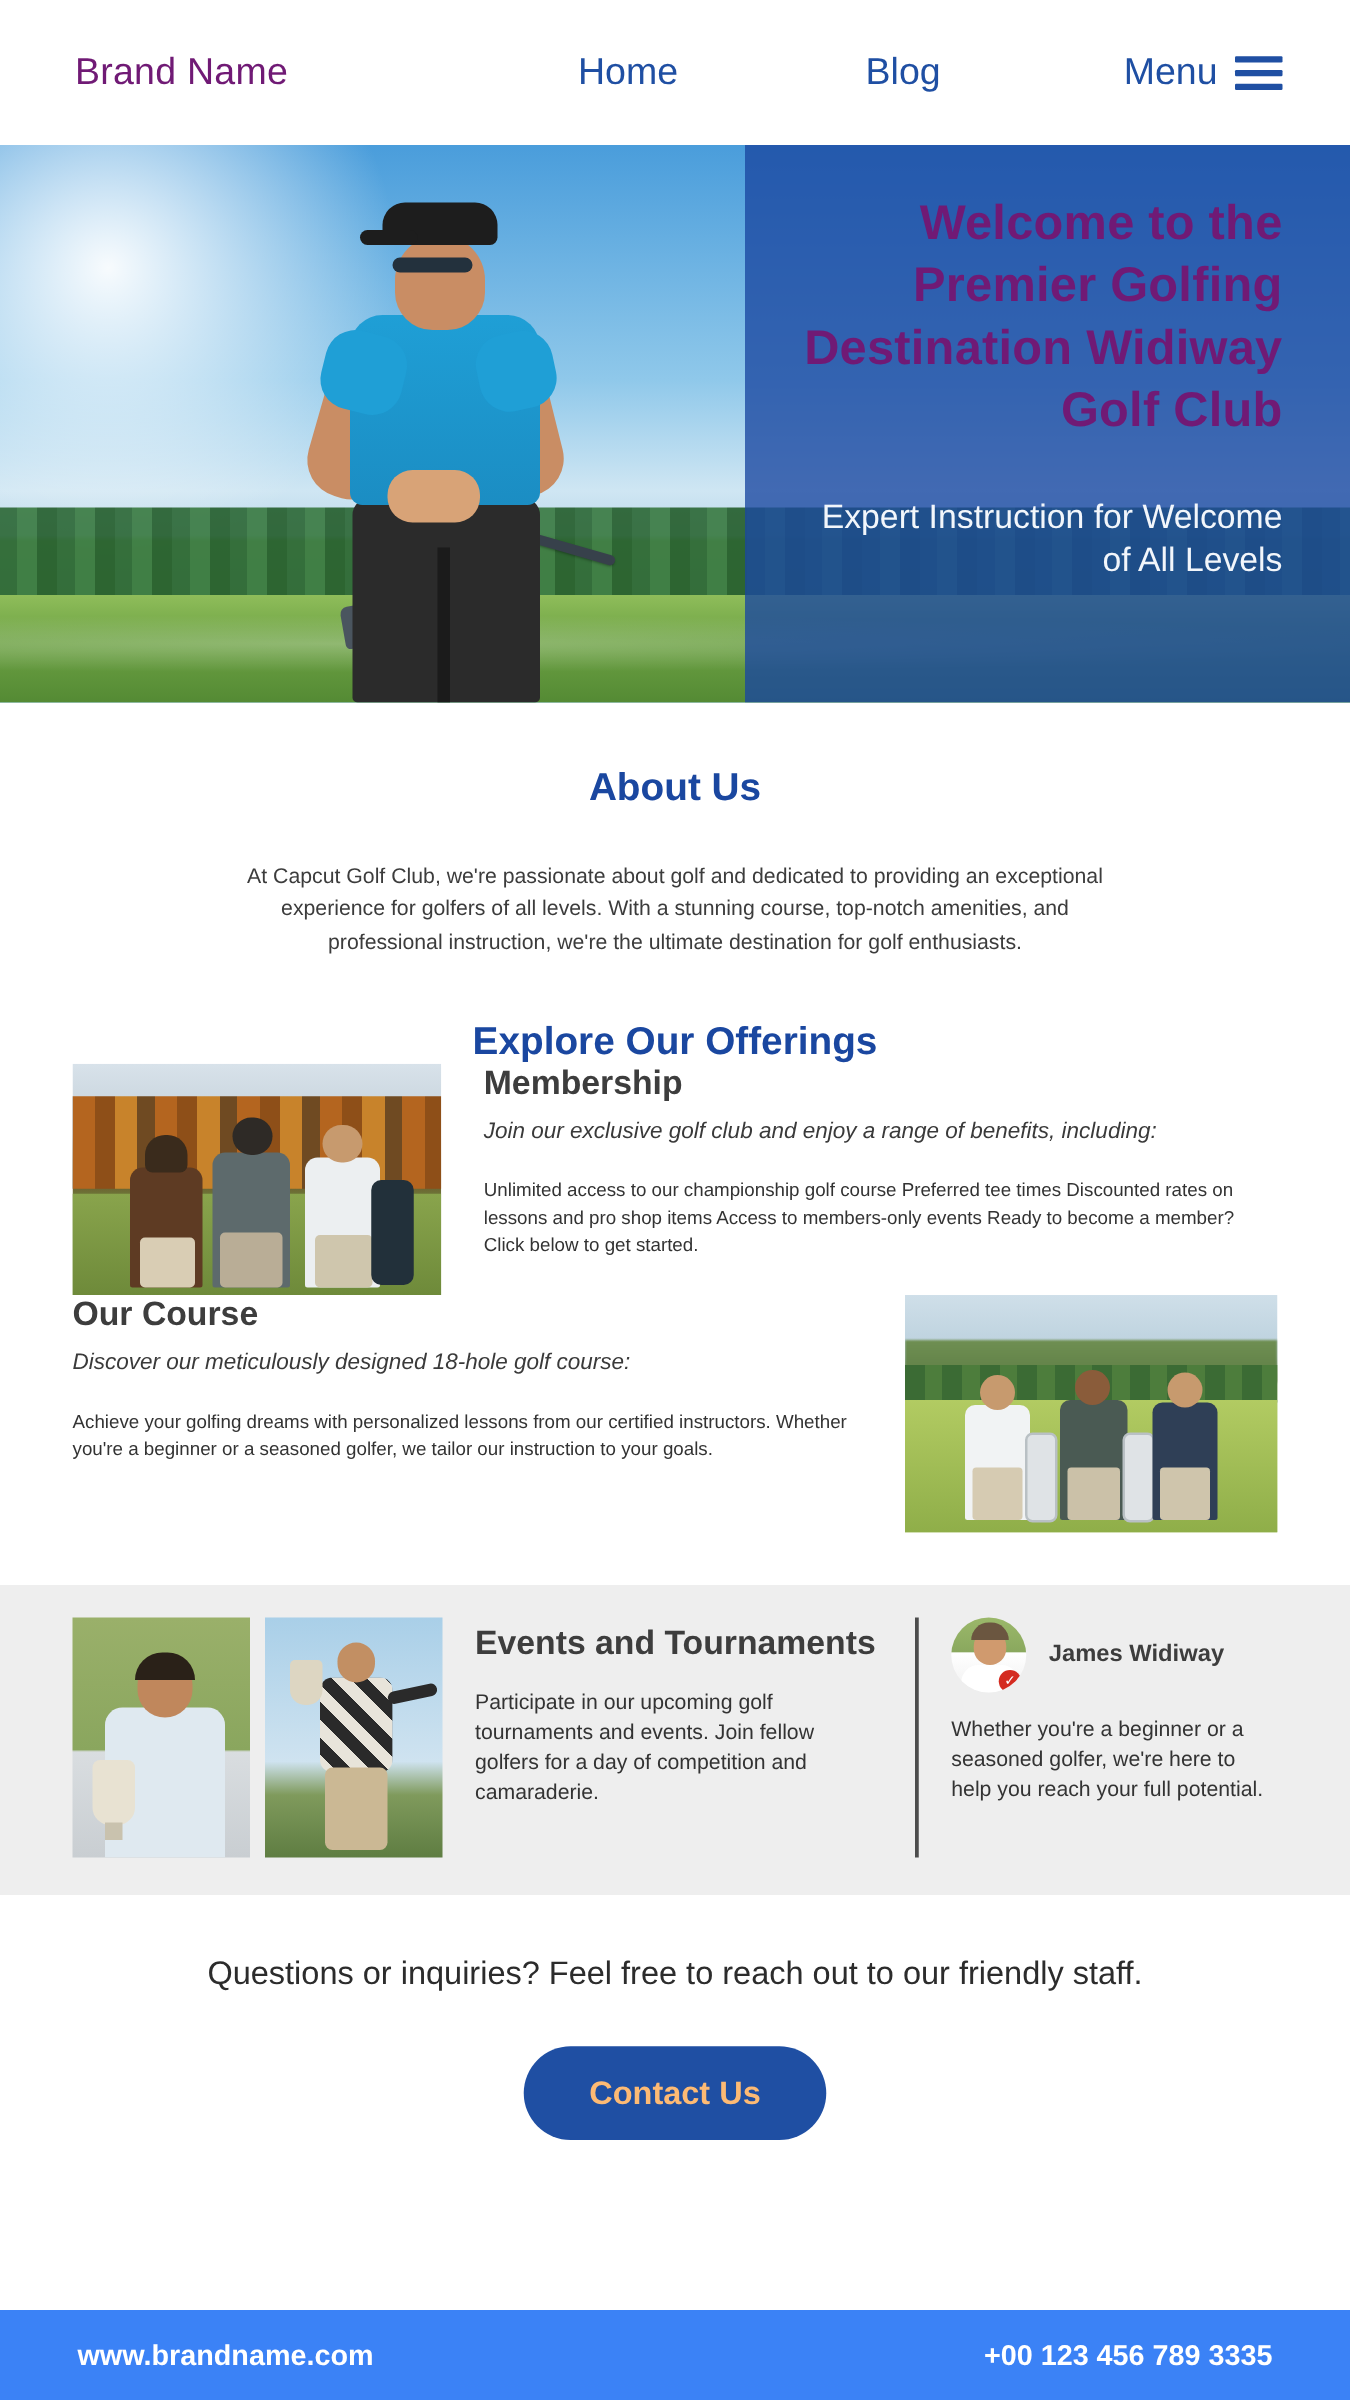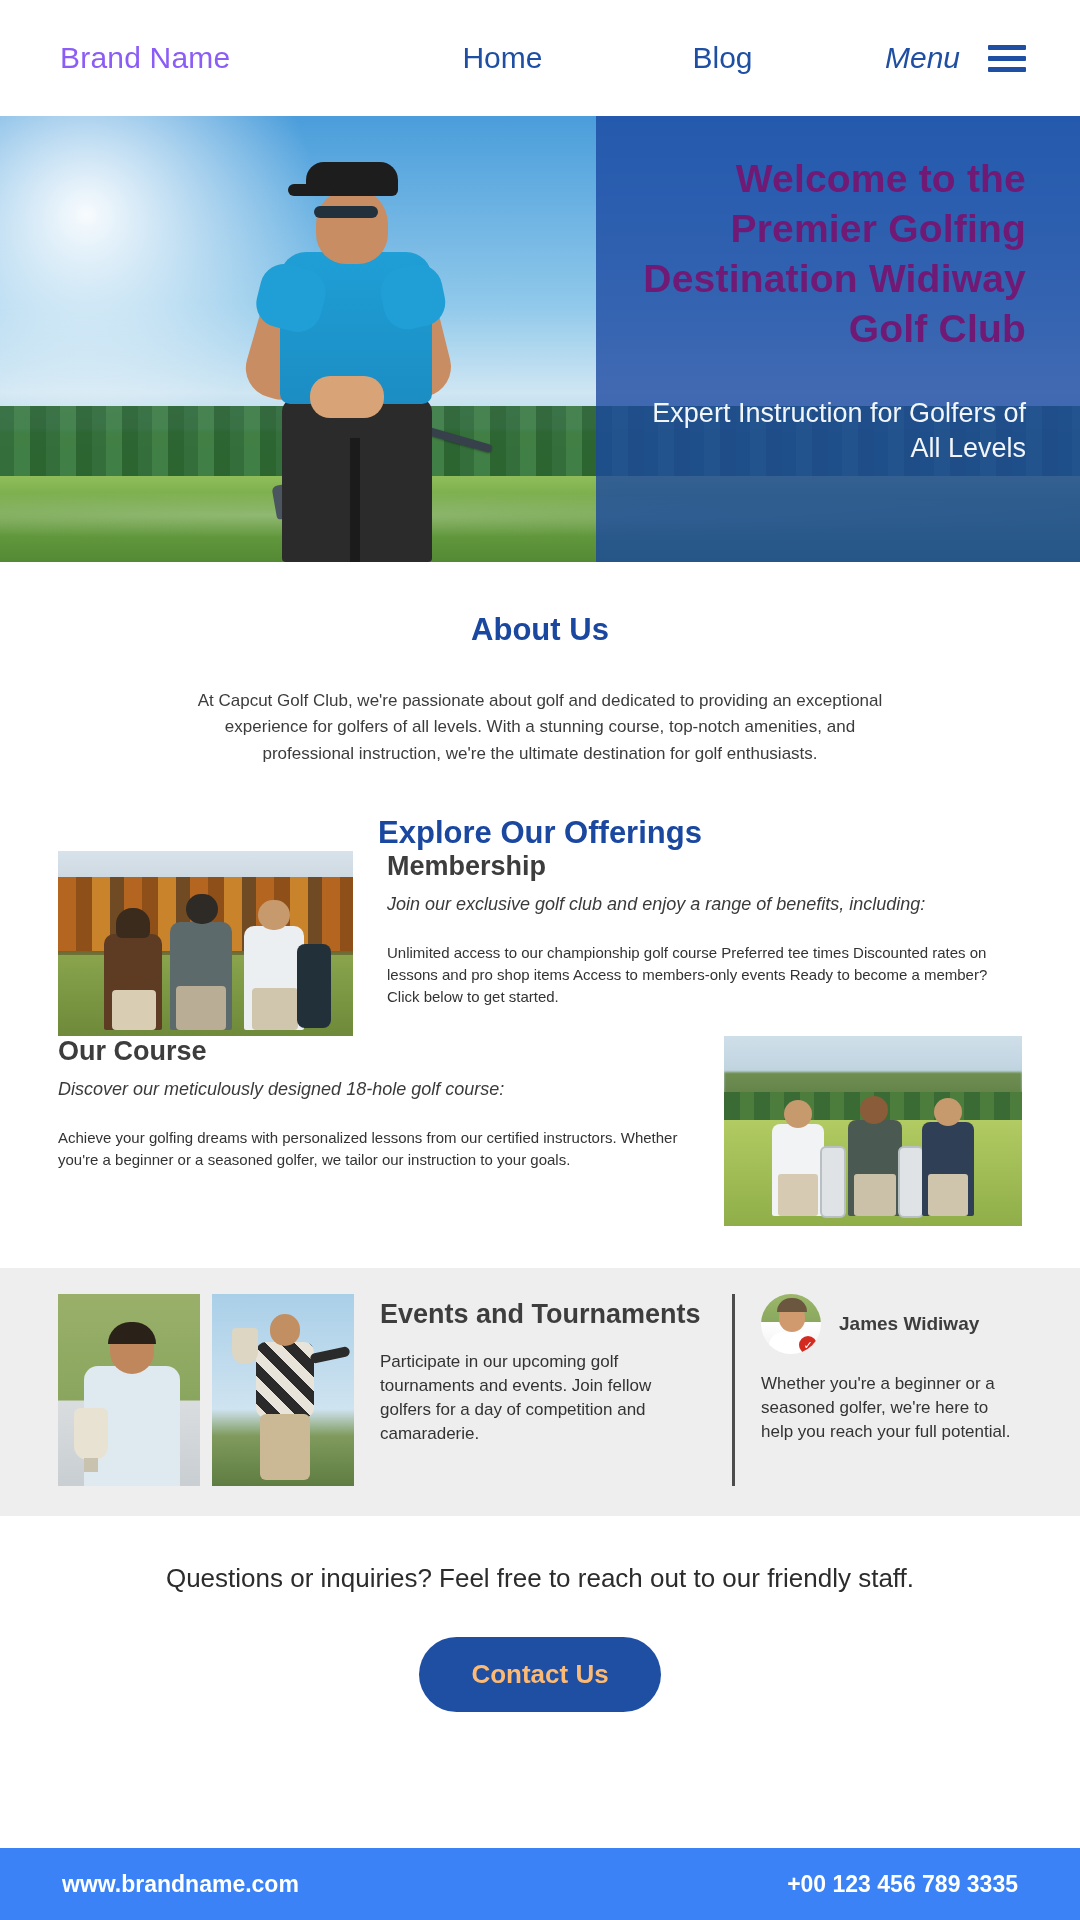--- a/index.html
+++ b/index.html
@@ -16,39 +16,38 @@
   .nav {
     height: 116px;
     background: #ffffff;
     display: flex;
     align-items: center;
     padding: 0 54px 0 60px;
     position: relative;
   }
   .nav-brand {
     font-size: 30px;
-    color: #8b5cf6;
+    color: #701a75;
     letter-spacing: .2px;
   }
   .nav-links {
     display: flex;
     align-items: center;
     gap: 150px;
     margin-left: 232px;
   }
   .nav-link {
     font-size: 30px;
     color: #1f4fa3;
   }
   .nav-right {
     margin-left: auto;
     display: flex;
     align-items: center;
-    gap: 28px;
-    font-style: italic;
+    gap: 14px;
   }
   .nav-menu-label { font-size: 30px; color: #1f4fa3; }
   .burger { display: inline-block; width: 38px; }
   .burger span {
     display: block;
     height: 5px;
     background: #1f4fa3;
     border-radius: 1px;
     margin-bottom: 6px;
   }
@@ -418,21 +417,21 @@
       <div class="torso"></div>
       <div class="sleeve-l"></div>
       <div class="sleeve-r"></div>
       <div class="hands"></div>
       <div class="head"></div>
       <div class="glasses"></div>
       <div class="cap"></div>
     </div>
     <div class="hero-panel">
       <div class="hero-title">Welcome to the Premier Golfing Destination Widiway Golf Club</div>
-      <div class="hero-sub">Expert Instruction for Golfers of All Levels</div>
+      <div class="hero-sub">Expert Instruction for Welcome of All Levels</div>
     </div>
   </div>
 
   <div class="about">
     <div class="section-title">About Us</div>
     <div class="about-text">At Capcut Golf Club, we're passionate about golf and dedicated to providing an exceptional experience for golfers of all levels. With a stunning course, top-notch amenities, and professional instruction, we're the ultimate destination for golf enthusiasts.</div>
   </div>
 
   <div class="offerings-title">Explore Our Offerings</div>
 

